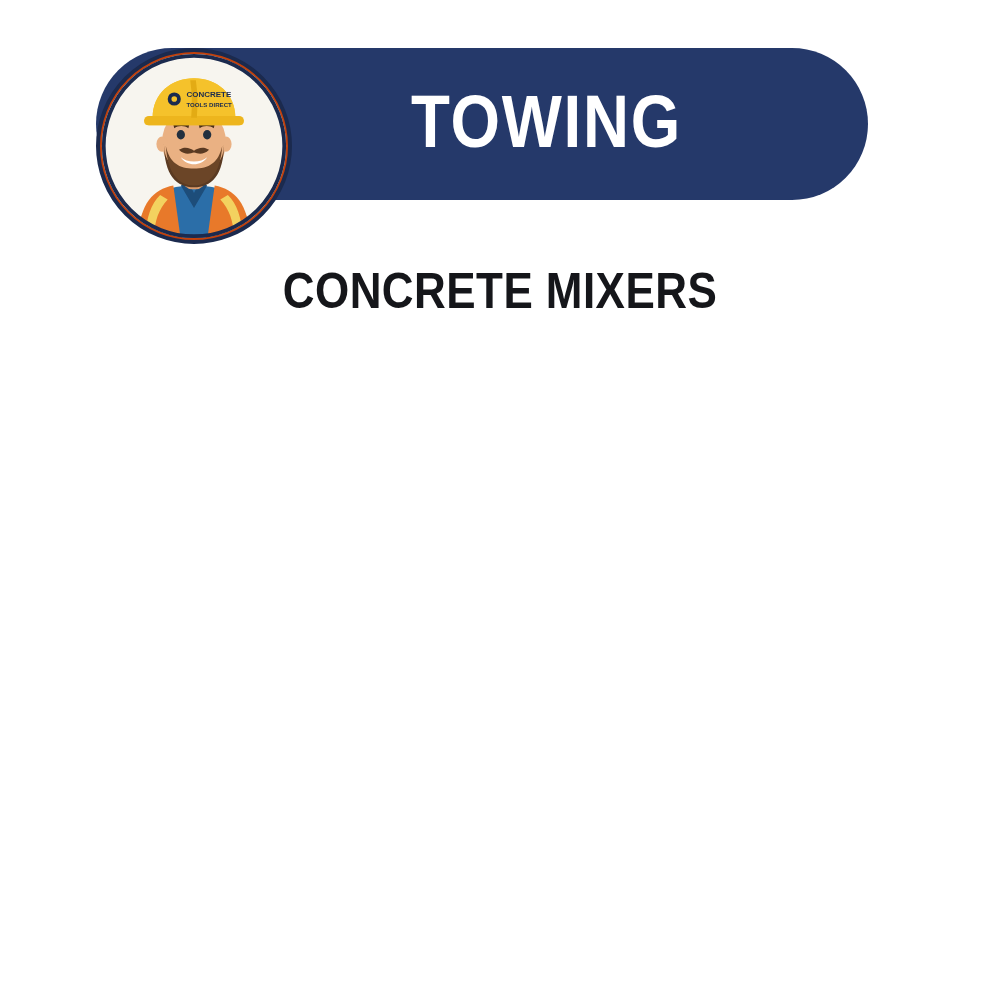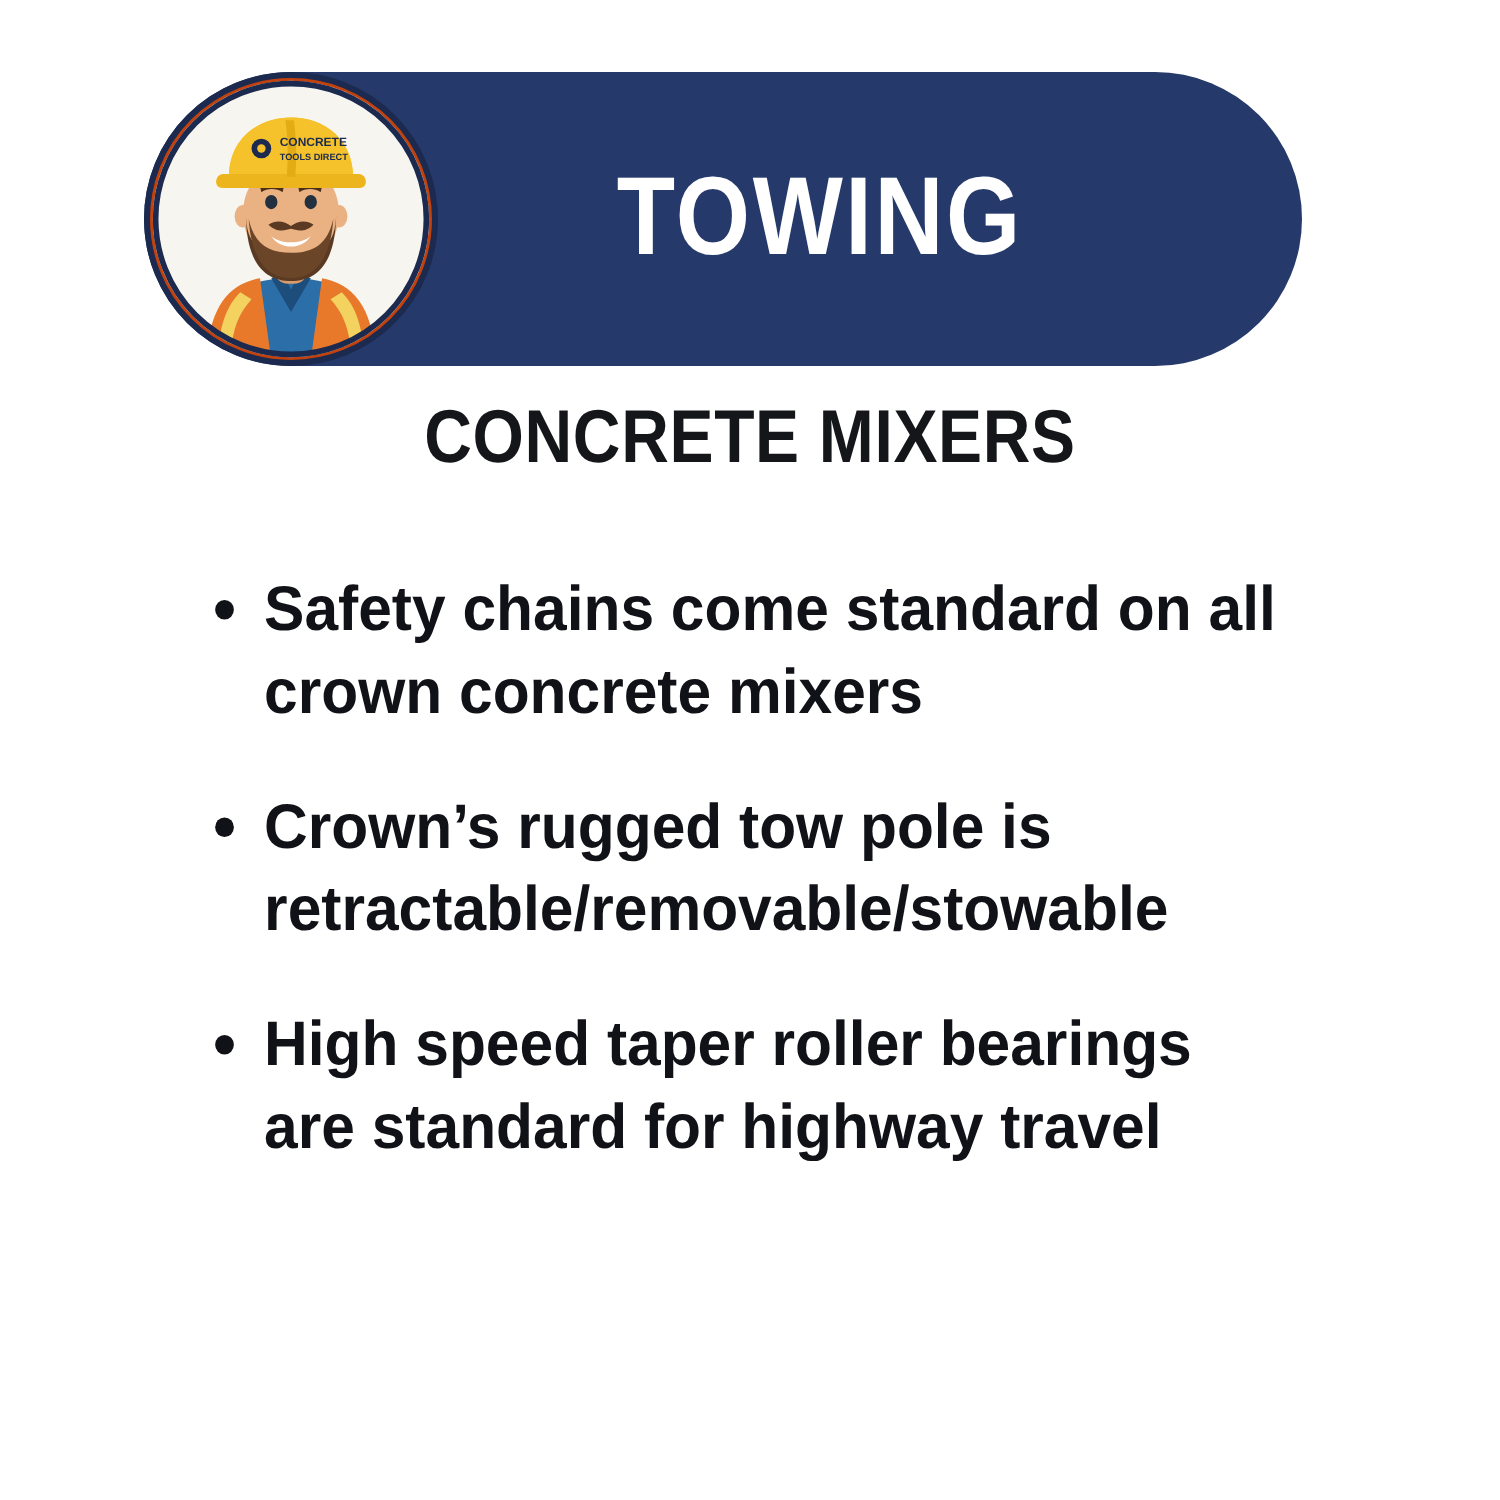--- a/index.html
+++ b/index.html
@@ -19,21 +19,21 @@
     height: 1000px;
     background: #ffffff;
   }
 
   
   .header-banner {
     position: absolute;
     left: 96px;
     top: 48px;
     width: 772px;
-    height: 196px;
+    height: 152px;
     background: #25396a;
     border-radius: 98px;
     display: flex;
     align-items: center;
   }
   .header-title {
     flex: 1;
     text-align: center;
     color: #ffffff;
     font-family: "Liberation Sans Narrow", "Liberation Sans", sans-serif;
@@ -172,19 +172,14 @@
         <path d="M76 50 a3 3 0 1 1 6 0 a3 3 0 1 1 -6 0" fill="#f5c22b"></path>
         <text x="92" y="48" font-family="Liberation Sans, sans-serif" font-size="8.5" font-weight="bold" fill="#1b2a4e">CONCRETE</text>
         <text x="92" y="58" font-family="Liberation Sans, sans-serif" font-size="6.5" font-weight="bold" fill="#1b2a4e">TOOLS DIRECT</text>
       </g>
       <circle cx="100" cy="100" r="96" fill="none" stroke="#1b2a4e" stroke-width="4"></circle>
     </svg>
   </div>
 
   <div class="subtitle">CONCRETE MIXERS</div>
 
-  <ul class="bullets">
-    <li class="bullet-item">Safety chains come standard on all crown concrete mixers</li>
-    <li class="bullet-item">Crown’s rugged tow pole is retractable/removable/stowable</li>
-    <li class="bullet-item">High speed taper roller bearings are standard for highway travel</li>
-  </ul>
 
 </div>
 
 </body></html>

